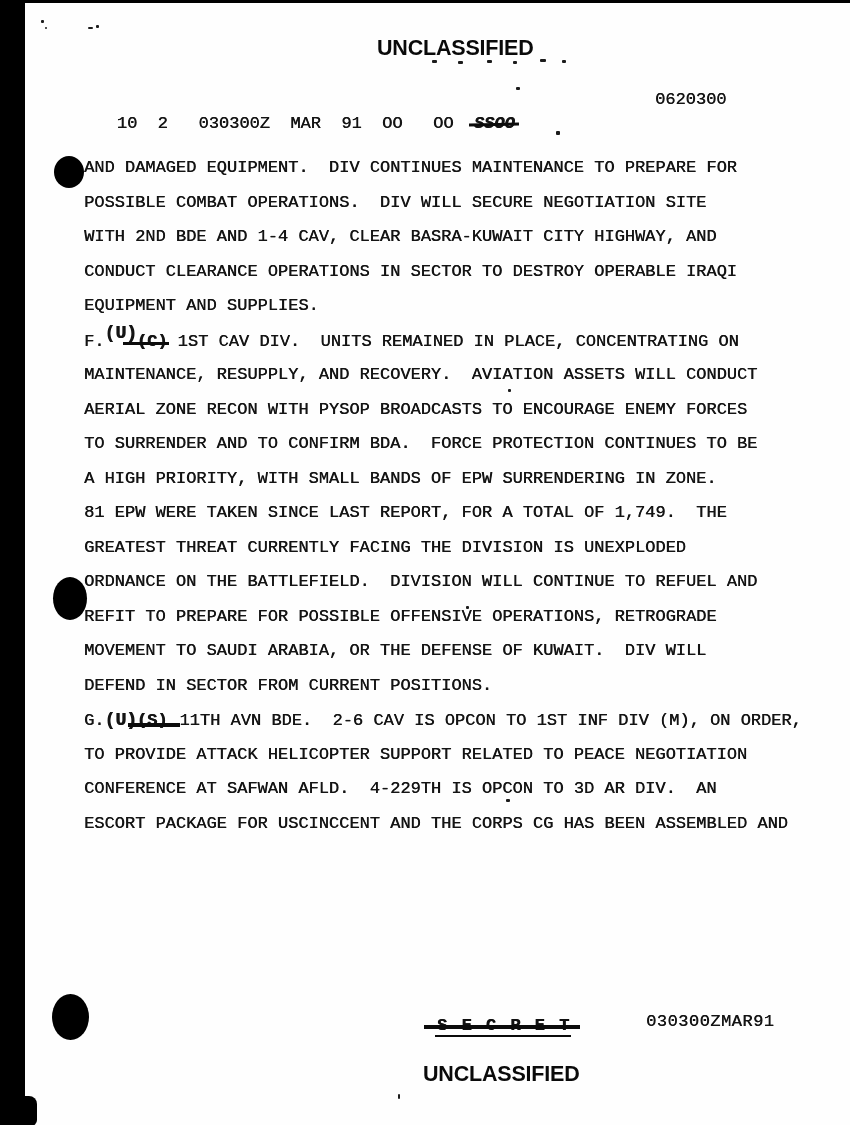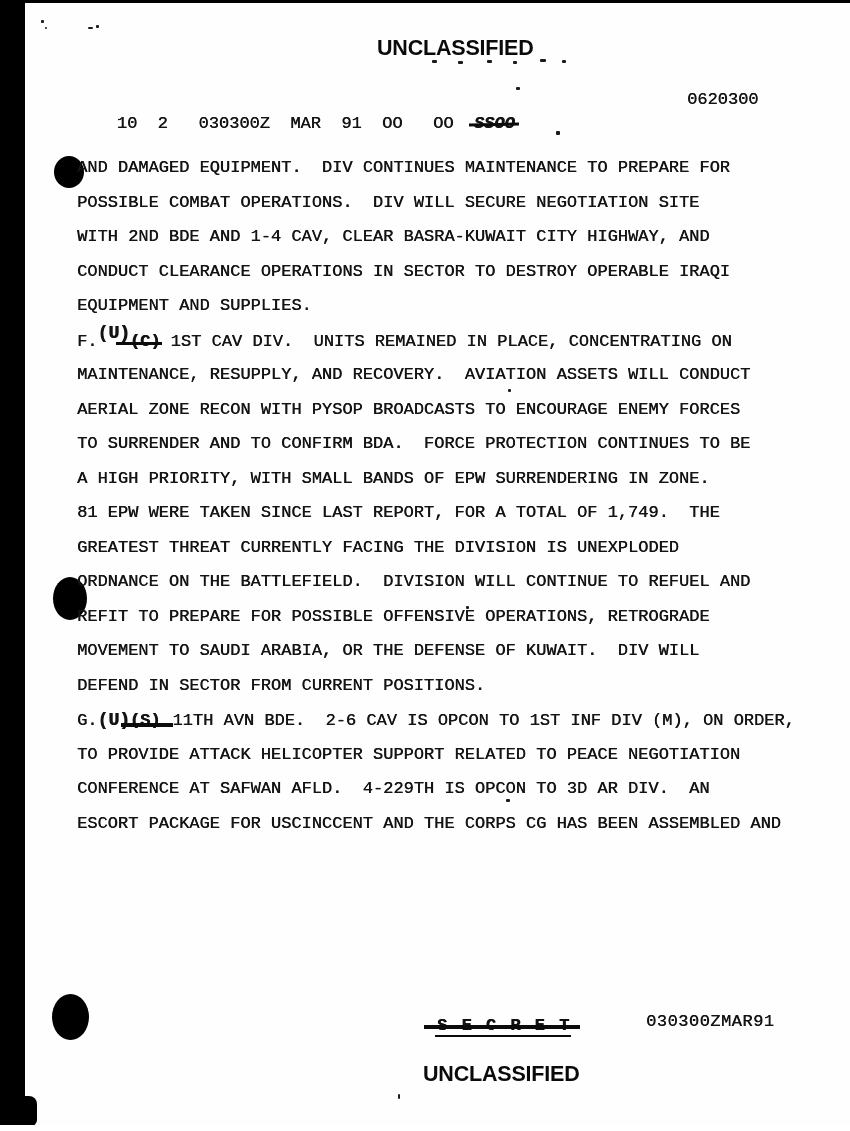--- a/index.html
+++ b/index.html
@@ -32,21 +32,21 @@
   .strike-heavy {
     position:relative; display:inline-block; font-weight:bold; font-style:italic;text-align:center;
   }
   .strike-heavy::after {
     content:""; position:absolute; left:-5px; right:-4px; top:46%; height:3.4px;
     background:#0b0b0b; transform:rotate(-1.2deg);
   }
 
   
   .body-text {
-    position:absolute; left:77px; top:151px; width:740px;
+    position:absolute; left:84px; top:151px; width:740px;
     font-size:17px; line-height:34.5px; white-space:pre;
     text-shadow:0.4px 0 0 currentColor;
   }
   .body-line { height:34.5px; }
   .seg-t { }
   .seg-sup {
     position:relative; top:-8px; font-weight:bold; font-size:18px;
     text-shadow:0.7px 0 0 currentColor;
   }
   .seg-pen {
@@ -110,21 +110,21 @@
   <div class="speck" style="left:516px; top:87px;   width:4px; height:3px;"></div>
   <div class="speck" style="left:556px; top:131px;  width:4px; height:4px;"></div>
   <div class="speck" style="left:508px; top:389px;  width:3px; height:3px;"></div>
   <div class="speck" style="left:466px; top:606px;  width:3px; height:3px;"></div>
   <div class="speck" style="left:506px; top:799px;  width:4px; height:3px;"></div>
   <div class="speck" style="left:398px; top:1094px; width:2px; height:5px;"></div>
 
   <div class="mono17" style="left:76px; top:95px;">
     <span>10  2   030300Z  MAR  91  OO   OO  </span><span class="strike-heavy">SSOO</span>
   </div>
-  <div class="mono17" style="left:687px; top:90px;">0620300</div>
+  <div class="mono17" style="left:655px; top:90px;">0620300</div>
 
   <div class="body-text"><div class="body-line"><span class="seg-t">AND DAMAGED EQUIPMENT.  DIV CONTINUES MAINTENANCE TO PREPARE FOR</span></div><div class="body-line"><span class="seg-t">POSSIBLE COMBAT OPERATIONS.  DIV WILL SECURE NEGOTIATION SITE</span></div><div class="body-line"><span class="seg-t">WITH 2ND BDE AND 1-4 CAV, CLEAR BASRA-KUWAIT CITY HIGHWAY, AND</span></div><div class="body-line"><span class="seg-t">CONDUCT CLEARANCE OPERATIONS IN SECTOR TO DESTROY OPERABLE IRAQI</span></div><div class="body-line"><span class="seg-t">EQUIPMENT AND SUPPLIES.</span></div><div class="body-line"><span class="seg-t">F.</span><span class="seg-sup">(U)</span><span class="seg-strike">(C)</span><span class="seg-t"> 1ST CAV DIV.  UNITS REMAINED IN PLACE, CONCENTRATING ON</span></div><div class="body-line"><span class="seg-t">MAINTENANCE, RESUPPLY, AND RECOVERY.  AVIATION ASSETS WILL CONDUCT</span></div><div class="body-line"><span class="seg-t">AERIAL ZONE RECON WITH PYSOP BROADCASTS TO ENCOURAGE ENEMY FORCES</span></div><div class="body-line"><span class="seg-t">TO SURRENDER AND TO CONFIRM BDA.  FORCE PROTECTION CONTINUES TO BE</span></div><div class="body-line"><span class="seg-t">A HIGH PRIORITY, WITH SMALL BANDS OF EPW SURRENDERING IN ZONE.</span></div><div class="body-line"><span class="seg-t">81 EPW WERE TAKEN SINCE LAST REPORT, FOR A TOTAL OF 1,749.  THE</span></div><div class="body-line"><span class="seg-t">GREATEST THREAT CURRENTLY FACING THE DIVISION IS UNEXPLODED</span></div><div class="body-line"><span class="seg-t">ORDNANCE ON THE BATTLEFIELD.  DIVISION WILL CONTINUE TO REFUEL AND</span></div><div class="body-line"><span class="seg-t">REFIT TO PREPARE FOR POSSIBLE OFFENSIVE OPERATIONS, RETROGRADE</span></div><div class="body-line"><span class="seg-t">MOVEMENT TO SAUDI ARABIA, OR THE DEFENSE OF KUWAIT.  DIV WILL</span></div><div class="body-line"><span class="seg-t">DEFEND IN SECTOR FROM CURRENT POSITIONS.</span></div><div class="body-line"><span class="seg-t">G.</span><span class="seg-pen">(U)</span><span class="seg-strikeu">(S)</span><span class="seg-t">11TH AVN BDE.  2-6 CAV IS OPCON TO 1ST INF DIV (M), ON ORDER,</span></div><div class="body-line"><span class="seg-t">TO PROVIDE ATTACK HELICOPTER SUPPORT RELATED TO PEACE NEGOTIATION</span></div><div class="body-line"><span class="seg-t">CONFERENCE AT SAFWAN AFLD.  4-229TH IS OPCON TO 3D AR DIV.  AN</span></div><div class="body-line"><span class="seg-t">ESCORT PACKAGE FOR USCINCCENT AND THE CORPS CG HAS BEEN ASSEMBLED AND</span></div></div>
 
   <div class="secret-wrap">
     <div class="secret-bar-mid"></div>
     <div class="secret-bar-under"></div>
     <span class="secret-text">S E C R E T</span>
   </div>
   <div class="mono17" style="left:646px; top:1012px; letter-spacing:0.5px;">030300ZMAR91</div>
 

